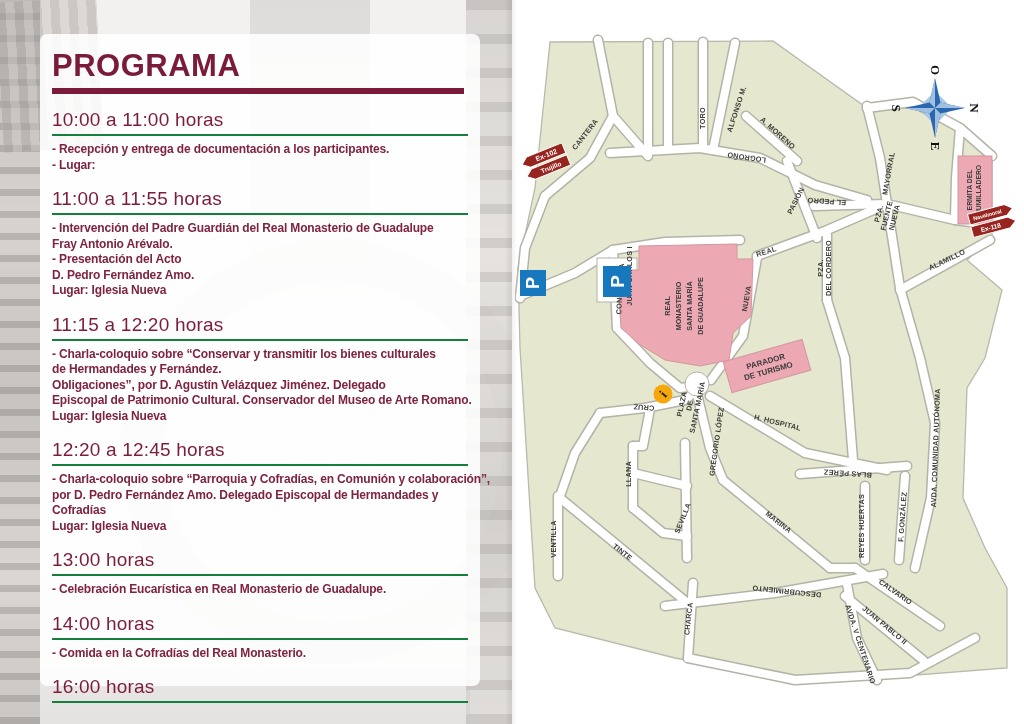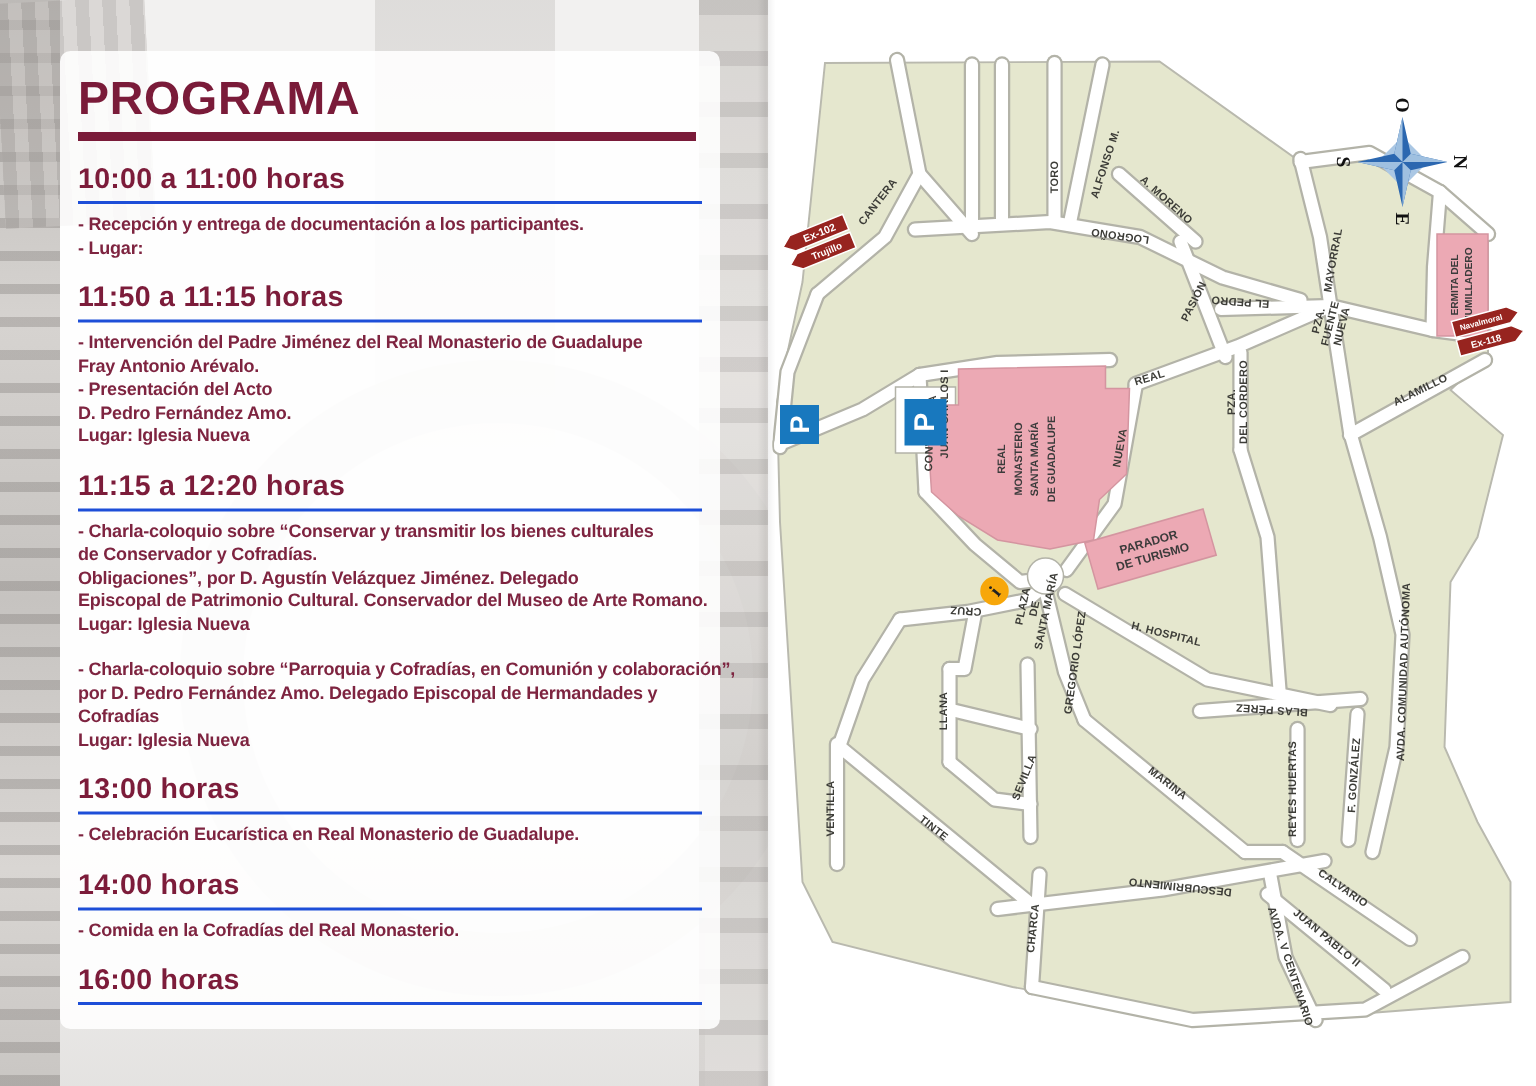--- a/index.html
+++ b/index.html
@@ -30,22 +30,22 @@
   .fold{position:absolute;left:505px;top:0;width:12px;height:724px;
      background:linear-gradient(90deg,rgba(0,0,0,0) 0%,rgba(0,0,0,.07) 45%,rgba(0,0,0,0) 100%);}
 
   
   .card{position:absolute;left:40px;top:34px;width:440px;height:652px;
         background:rgba(255,255,255,.88);border-radius:7px;
         padding:16px 8px 10px 12px;box-sizing:border-box;}
   .title{font-size:31px;font-weight:800;color:#7a1b39;letter-spacing:.5px;line-height:1;}
   .title-bar{height:6px;background:#7a1b39;margin:7px 2px 0 0;width:412px;}
   .section{margin-top:15px;}
-  .sec-head{font-size:19px;font-weight:700;color:#7c1c3a;letter-spacing:.2px;
-            border-bottom:2px solid #1d4ed8;padding-bottom:3px;margin-right:4px;}
+  .sec-head{font-size:19px;font-weight:400;color:#7c1c3a;letter-spacing:.2px;
+            border-bottom:2px solid #15803d;padding-bottom:3px;margin-right:4px;}
   .sec-body{margin-top:6px;}
   .bline{font-size:12px;font-weight:600;color:#7e2440;line-height:15.5px;
          letter-spacing:-0.15px;white-space:nowrap;}
 
   
   .map-wrap{position:absolute;left:515px;top:28px;width:500px;height:680px;}
   svg{display:block;}
   .street-label{font-family:"Liberation Sans",sans-serif;font-size:7.3px;font-weight:bold;
                 fill:#3d3d38;letter-spacing:.2px;}
   .bldg-label{font-family:"Liberation Sans",sans-serif;font-weight:bold;fill:#3b3b3b;}
@@ -69,42 +69,43 @@
 
     <div class="section">
       <div class="sec-head">10:00 a 11:00 horas</div>
       <div class="sec-body">
         <div class="bline">- Recepción y entrega de documentación a los participantes.</div>
         <div class="bline">- Lugar:</div>
       </div>
     </div>
 
     <div class="section">
-      <div class="sec-head">11:50 a 11:15 horas</div>
-      <div class="sec-body">
-        <div class="bline">- Intervención del Padre Jiménez del Real Monasterio de Guadalupe</div>
+      <div class="sec-head">11:00 a 11:55 horas</div>
+      <div class="sec-body">
+        <div class="bline">- Intervención del Padre Guardián del Real Monasterio de Guadalupe</div>
         <div class="bline">Fray Antonio Arévalo.</div>
         <div class="bline">- Presentación del Acto</div>
         <div class="bline">D. Pedro Fernández Amo.</div>
         <div class="bline">Lugar: Iglesia Nueva</div>
       </div>
     </div>
 
     <div class="section">
       <div class="sec-head">11:15 a 12:20 horas</div>
       <div class="sec-body">
         <div class="bline">-  Charla-coloquio sobre “Conservar y transmitir los bienes culturales</div>
-        <div class="bline">de Conservador y Cofradías.</div>
+        <div class="bline">de Hermandades y Fernández.</div>
         <div class="bline">Obligaciones”, por D. Agustín Velázquez Jiménez. Delegado</div>
         <div class="bline">Episcopal de Patrimonio Cultural. Conservador del Museo de Arte Romano.</div>
         <div class="bline">Lugar: Iglesia Nueva</div>
       </div>
     </div>
 
     <div class="section">
+      <div class="sec-head">12:20 a 12:45 horas</div>
       <div class="sec-body">
         <div class="bline">-  Charla-coloquio sobre “Parroquia y Cofradías, en Comunión y colaboración”,</div>
         <div class="bline">por D. Pedro Fernández Amo. Delegado Episcopal de Hermandades y</div>
         <div class="bline">Cofradías</div>
         <div class="bline">Lugar: Iglesia Nueva</div>
       </div>
     </div>
 
     <div class="section">
       <div class="sec-head">13:00 horas</div>

